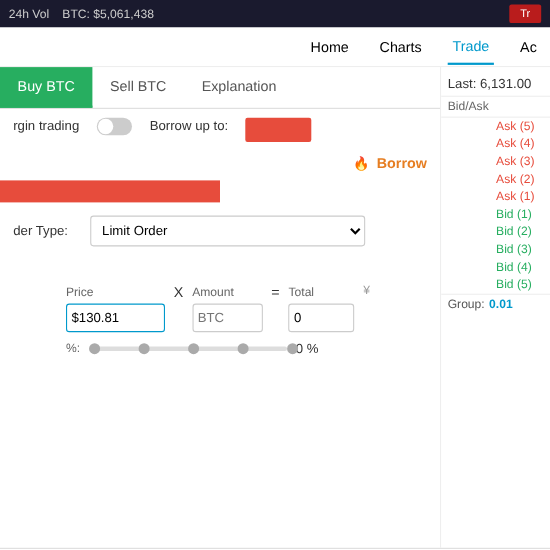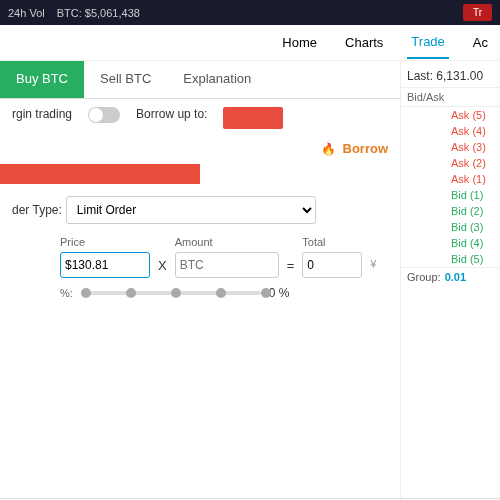--- a/index.html
+++ b/index.html
@@ -140,21 +140,21 @@
       margin: 4px 0;
       width: 200px;
       margin-left: 0;
     }
 
     
     .order-type-row {
       display: flex;
       align-items: center;
       padding: 8px 12px;
-      gap: 4px;
+      gap: 20px;
     }
     .order-type-label { font-size: 12px; color: #333; white-space: nowrap; }
     .order-type-select {
       flex: 1;
       max-width: 250px;
       height: 28px;
       border: 1px solid #ccc;
       border-radius: 3px;
       font-size: 12px;
       padding: 0 6px;
@@ -162,37 +162,37 @@
       cursor: pointer;
     }
 
     
     .fields-row {
       display: flex;
       align-items: flex-start;
       padding: 4px 12px 4px 60px;
       gap: 8px;
     }
-    .field-group { display: flex; flex-direction: column; gap: 4px; }
+    .field-group { display: flex; flex-direction: column; gap: 4px; margin-top: 24px; }
     .field-label { font-size: 11px; color: #666; }
     .field-input {
       border: 1px solid #0099cc;
       border-radius: 3px;
       height: 26px;
       padding: 0 4px;
       font-size: 12px;
       width: 90px;
     }
     .field-input-plain {
       border: 1px solid #ccc;
       border-radius: 3px;
       height: 26px;
       padding: 0 4px;
       font-size: 12px;
-      width: 104px;
+      width: 64px;
     }
     .field-sep {
       font-size: 13px;
       color: #333;
       margin-top: 22px;
     }
     .total-input {
       border: 1px solid #ccc;
       border-radius: 3px;
       height: 26px;

